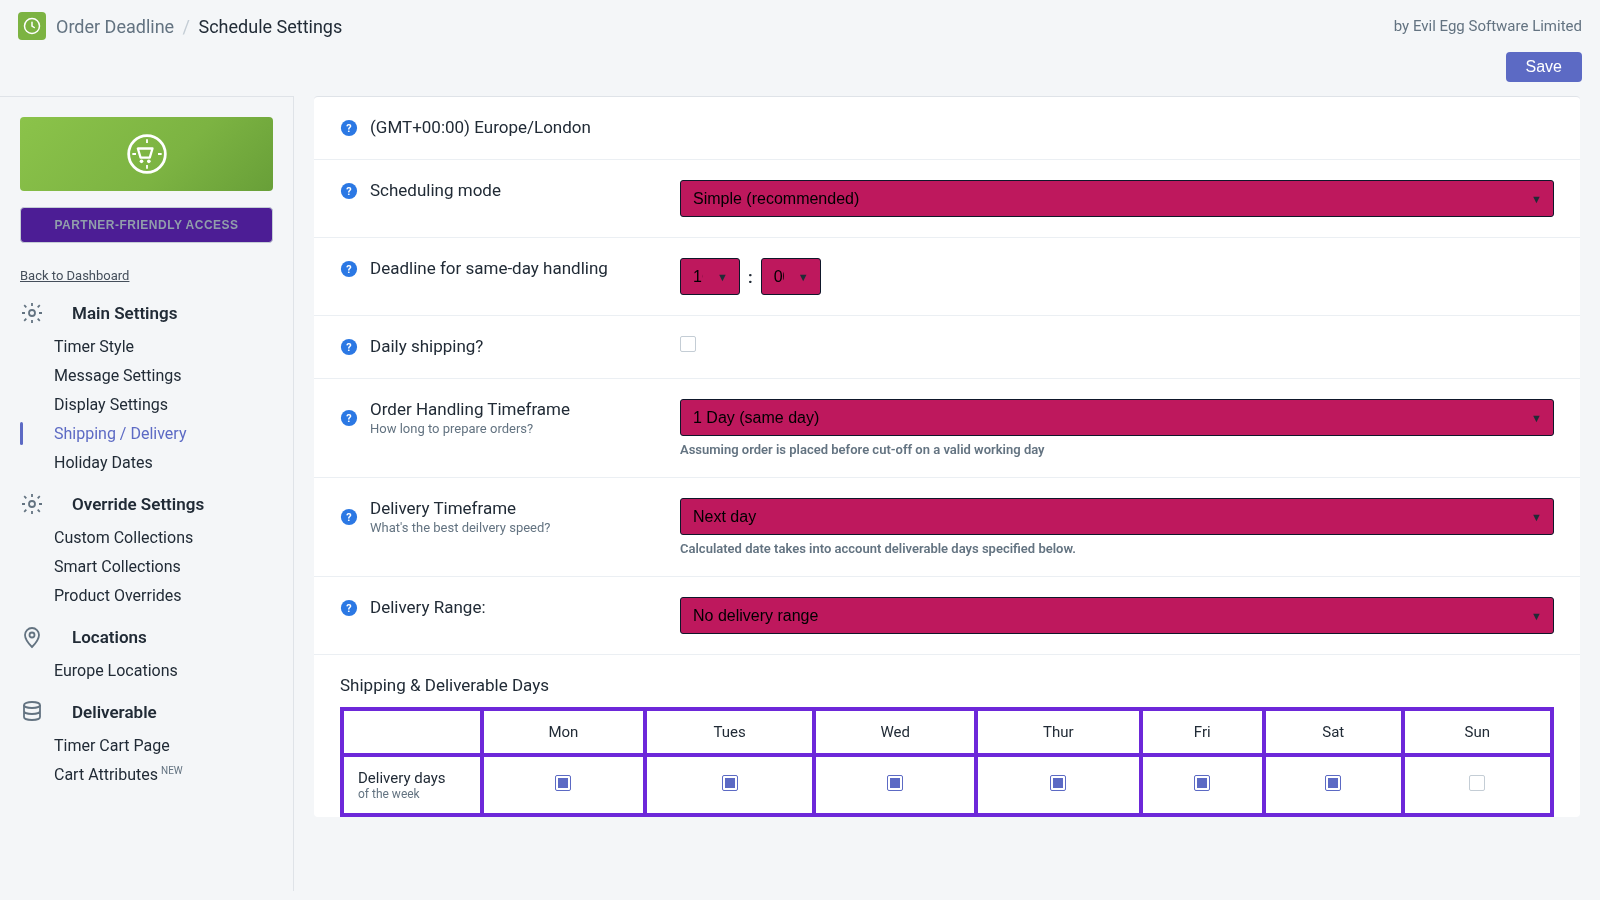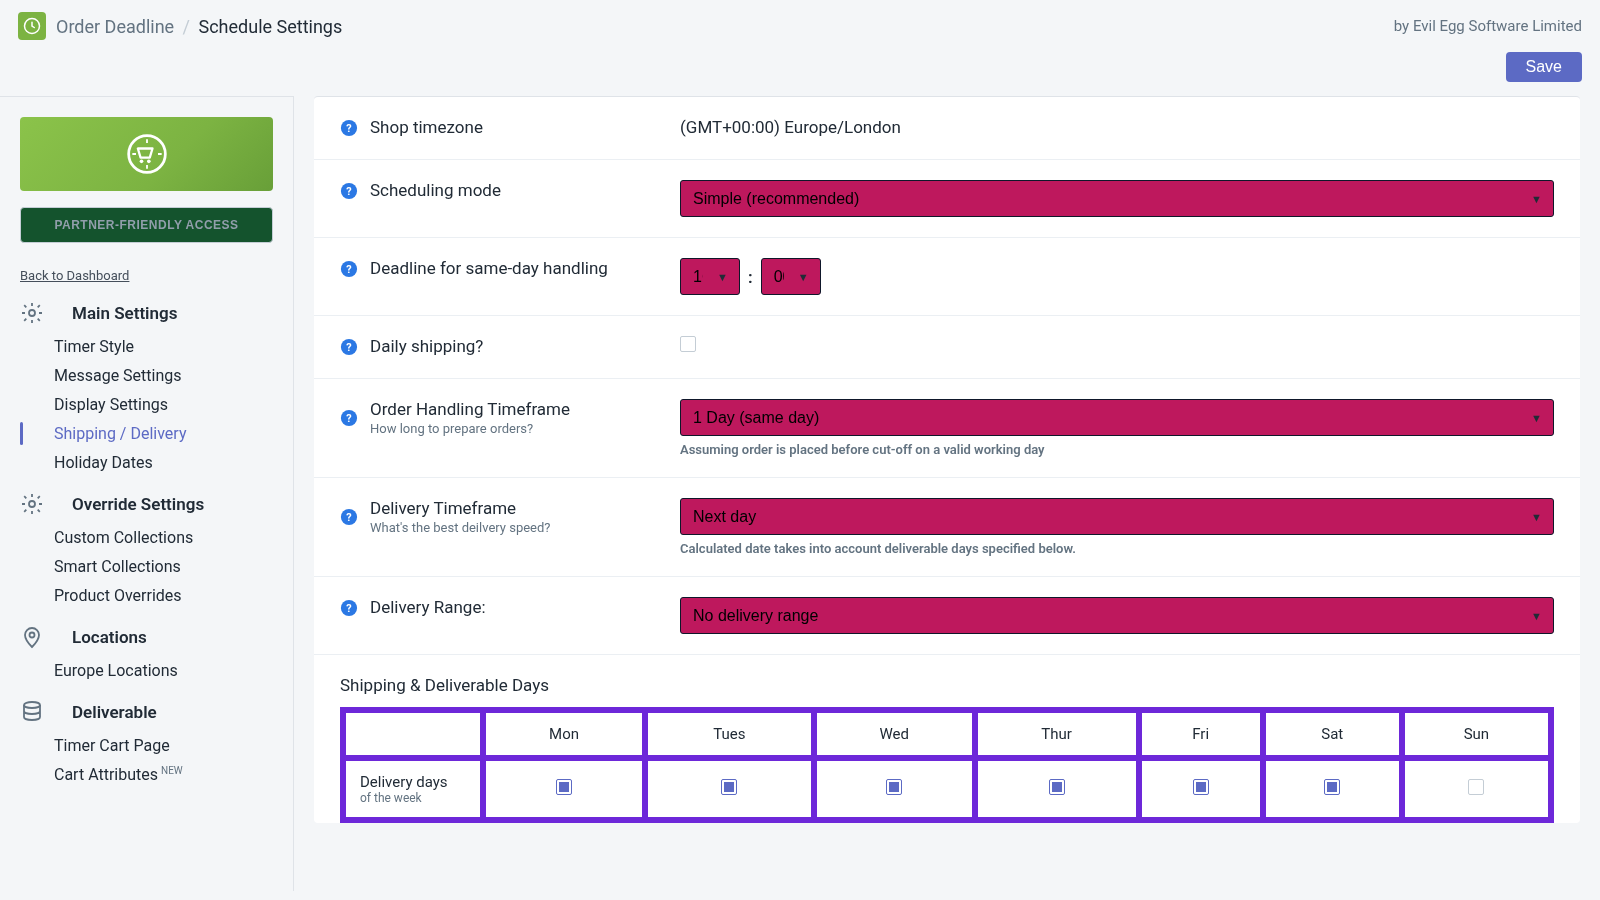--- a/index.html
+++ b/index.html
@@ -19,21 +19,21 @@
 
 .save-row { display: flex; justify-content: flex-end; padding: 0 18px 14px; }
 .save-btn { background: #5c6ac4; color: #fff; border: none; border-radius: 4px; padding: 6px 20px; font-size: 16px; cursor: pointer; }
 
 
 .main { display: flex; height: calc(100vh - 105px); }
 .sidebar { width: 294px; border-top: 1px solid #dfe3e8; border-right: 1px solid #dfe3e8; background: #f4f6f8; padding: 20px; overflow-y: auto; }
 .logo-banner { height: 74px; border-radius: 4px; background: linear-gradient(135deg,#8bc34a 0%, #7cb342 60%, #689f38 100%); display: flex; align-items:center; justify-content:center; margin-bottom: 16px; }
 .logo-banner svg { width: 44px; height: 44px; }
 
-.partner-btn { width: 100%; padding: 10px 0; border: 1px solid #c4cdd5; border-radius: 4px; background: #14532d; color: #919eab; font-size: 12px; letter-spacing: 0.5px; font-weight: 600; text-align:center; cursor:pointer; margin-bottom: 22px; }
+.partner-btn { width: 100%; padding: 10px 0; border: 1px solid #c4cdd5; border-radius: 4px; background: #4c1d95; color: #919eab; font-size: 12px; letter-spacing: 0.5px; font-weight: 600; text-align:center; cursor:pointer; margin-bottom: 22px; }
 .back-link { font-size: 13px; color: #454f5b; text-decoration: underline; cursor:pointer; display:inline-block; margin-bottom: 18px; }
 
 .nav-section { margin-bottom: 18px; }
 .nav-section-header { display:flex; align-items:center; gap: 28px; font-size: 17px; font-weight: 600; color:#212b36; margin-bottom: 10px; }
 .nav-section-header .nav-icon { width:24px; height:24px; color:#637381; display:flex; align-items:center; justify-content:center; flex-shrink:0; }
 .nav-items { padding-left: 34px; display:flex; flex-direction:column; gap: 6px; position: relative; }
 .nav-item { font-size: 16px; color:#212b36; cursor:pointer; padding: 2px 0; }
 .nav-item.active { color:#5c6ac4; position: relative; }
 .nav-item.active::before { content:""; position:absolute; left:-34px; top:0; bottom:0; width:3px; background:#5c6ac4; border-radius:2px; }
 .nav-new { font-size:10px; color:#637381; vertical-align: super; margin-left:3px; }
@@ -56,21 +56,21 @@
 .sel-sm { width:60px; }
 .time-row { display:flex; align-items:center; gap: 8px; }
 .time-sep { font-size:17px; font-weight:600; }
 .helper-text { font-size:13px; color:#637381; margin-top:6px; font-weight:600; }
 .chk { width:16px; height:16px; border:1px solid #c4cdd5; border-radius:2px; display:inline-block; cursor:pointer; background:#fff; }
 
 .section-title { font-size: 17px; color:#212b36; padding: 20px 26px 12px; }
 
 
 .days-table { width: calc(100% - 52px); margin: 0 26px 20px; border-collapse: collapse; border:1px solid #dfe3e8; }
-.days-table th, .days-table td { border:6px solid #6d28d9; padding: 12px 10px; text-align:center; font-size:15px; }
+.days-table th, .days-table td { border:4px solid #6d28d9; padding: 12px 10px; text-align:center; font-size:15px; }
 .days-table th:first-child, .days-table td:first-child { text-align:left; padding-left:14px; width:140px; }
 .days-table th { font-weight:400; background:#fff; }
 .row-lbl { font-size:15px; }
 .row-sub { font-size:12px; color:#637381; }
 .tcell-chk { width:16px; height:16px; border:1px solid #5c6ac4; border-radius:2px; display:inline-block; position:relative; cursor:pointer; background:#fff; }
 .tcell-chk.on::after { content:""; position:absolute; left:2px; top:2px; right:2px; bottom:2px; background:#5c6ac4; }
 </style>
 </head>
 <body>
 
@@ -177,23 +177,20 @@
   </aside>
 
   <div class="content">
     <div class="card">
 
       <div class="row">
         <span class="help"><svg viewBox="0 0 20 20">
               <circle cx="10" cy="10" r="9" fill="#2b78e4"></circle>
               <text x="10" y="14" text-anchor="middle" fill="#fff" font-size="12" font-weight="bold">?</text>
             </svg></span>
-        <div class="label-col">
-            <div class="label">Shop timezone</div>
-          </div>
         <div class="value-col">
             <div class="value-text">(GMT+00:00) Europe/London</div>
           </div>
       </div>
 
       <div class="row">
         <span class="help"><svg viewBox="0 0 20 20">
               <circle cx="10" cy="10" r="9" fill="#2b78e4"></circle>
               <text x="10" y="14" text-anchor="middle" fill="#fff" font-size="12" font-weight="bold">?</text>
             </svg></span>

